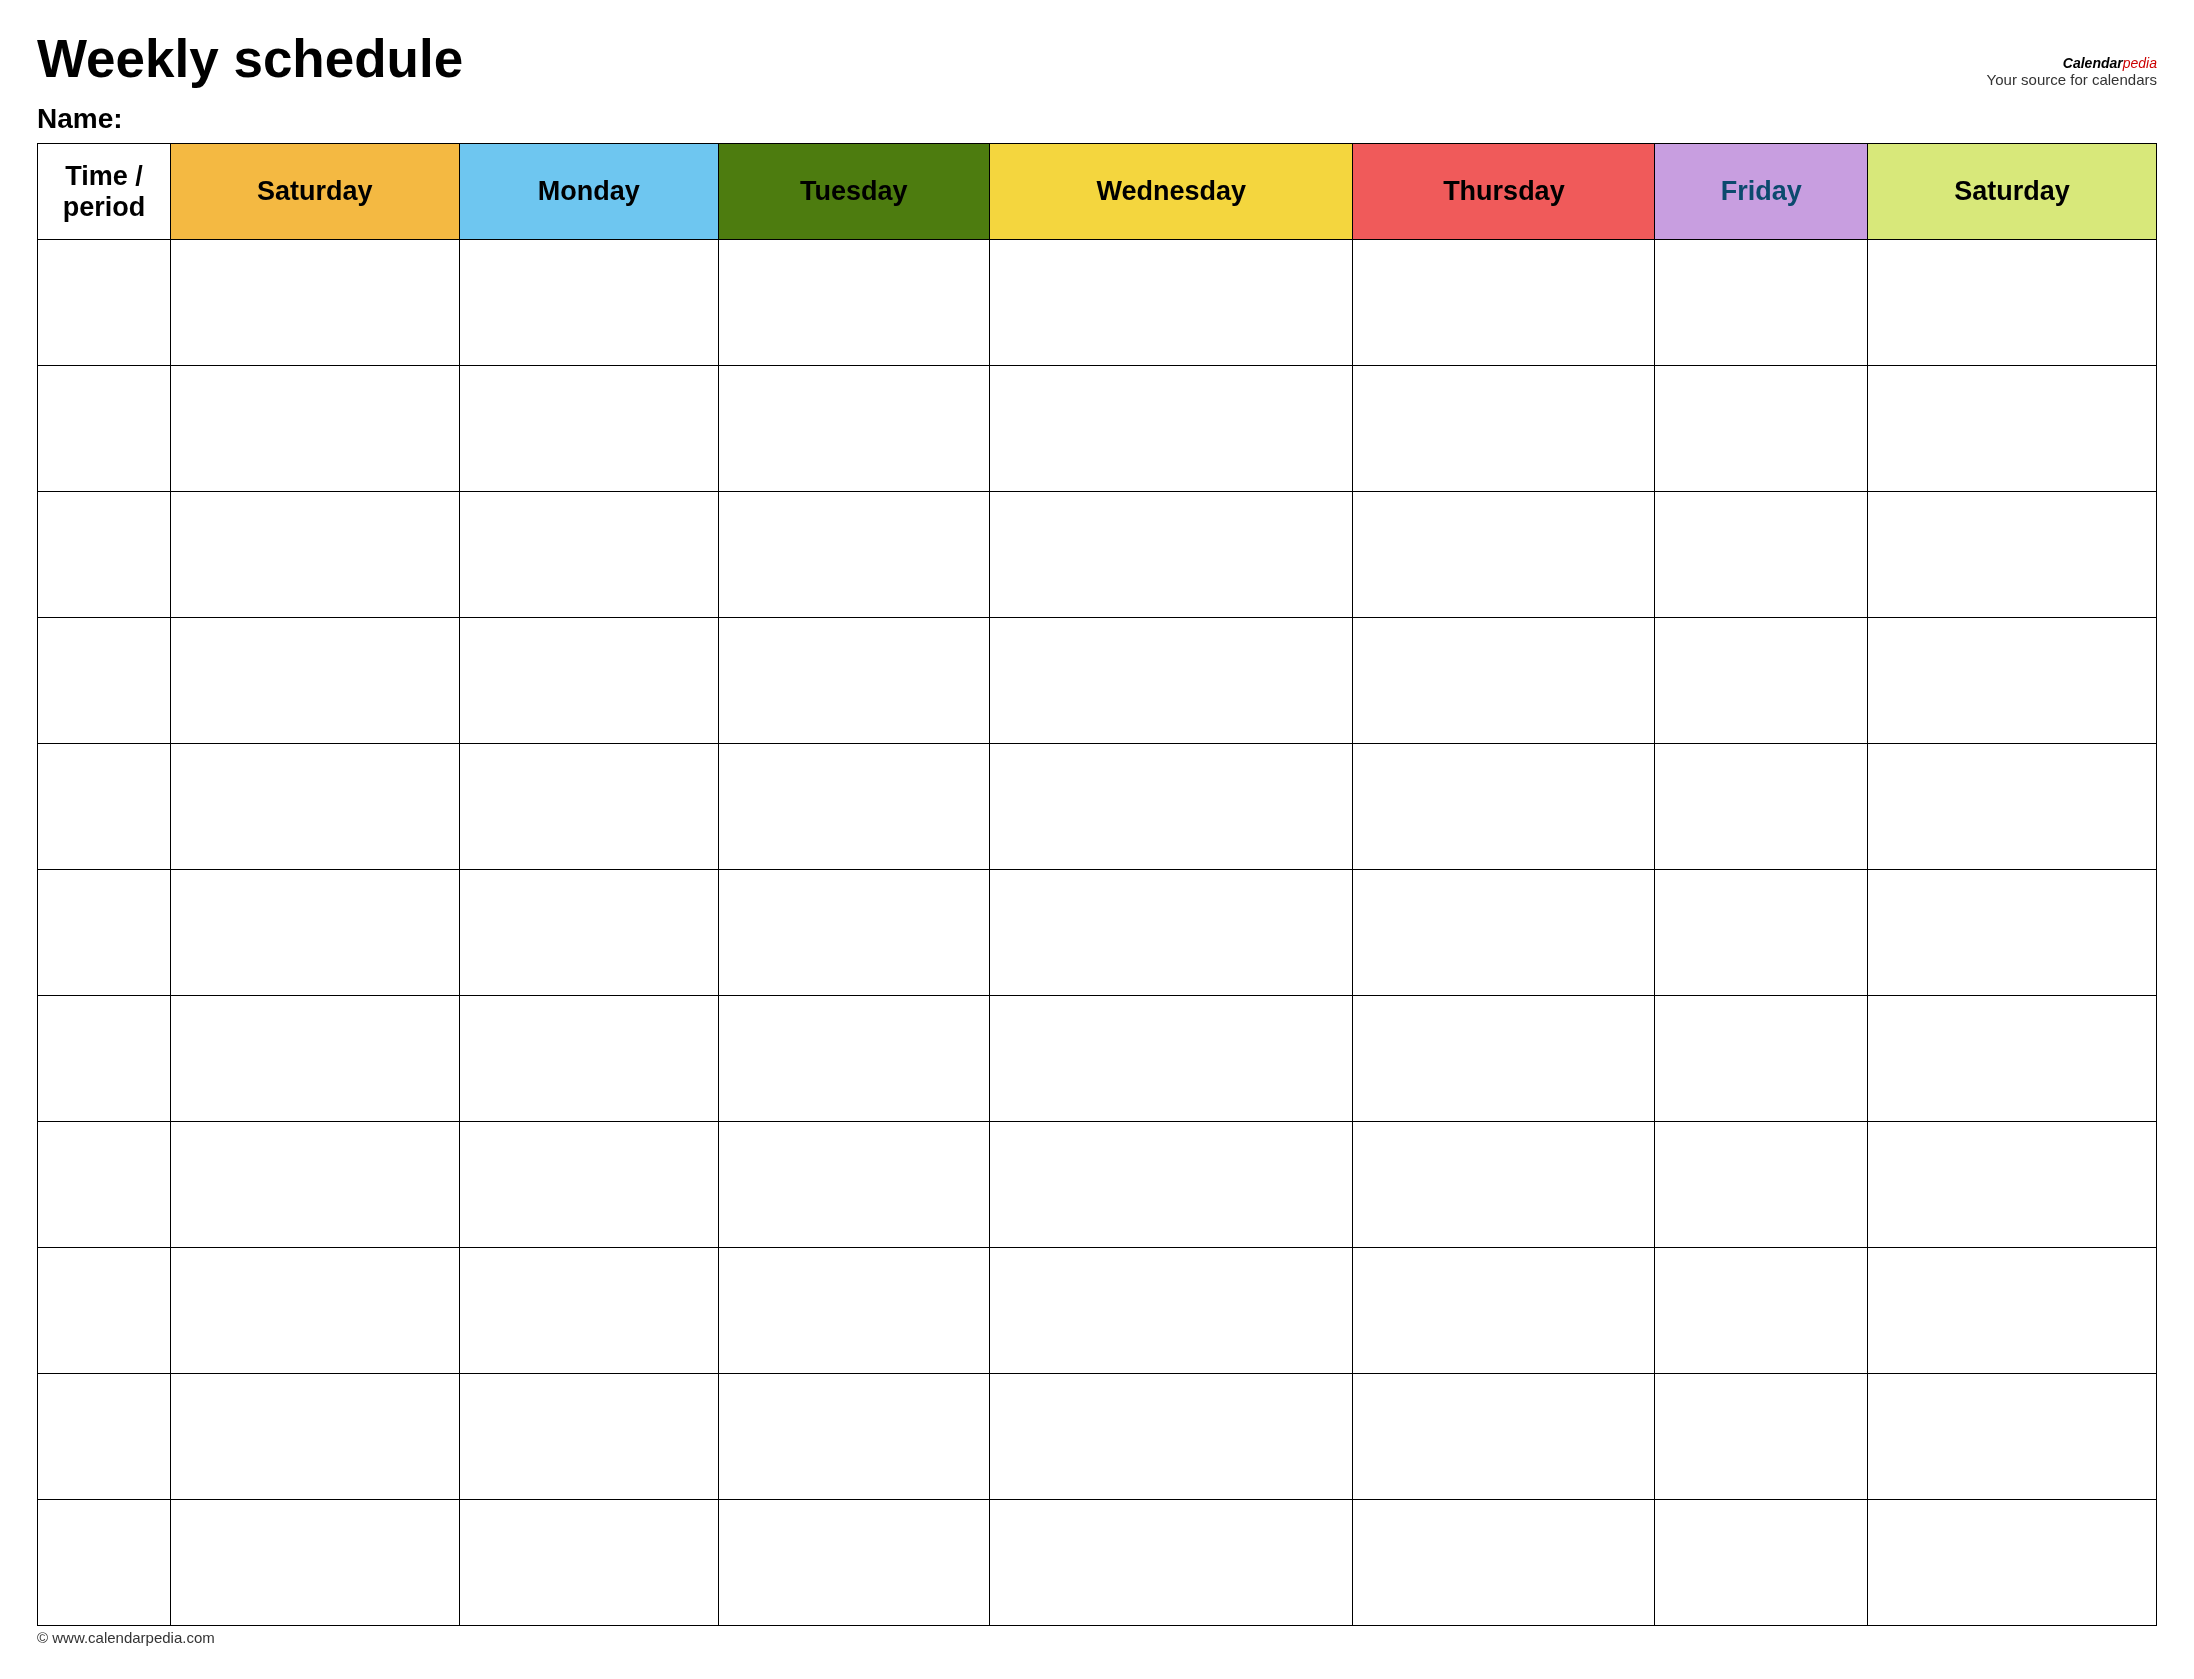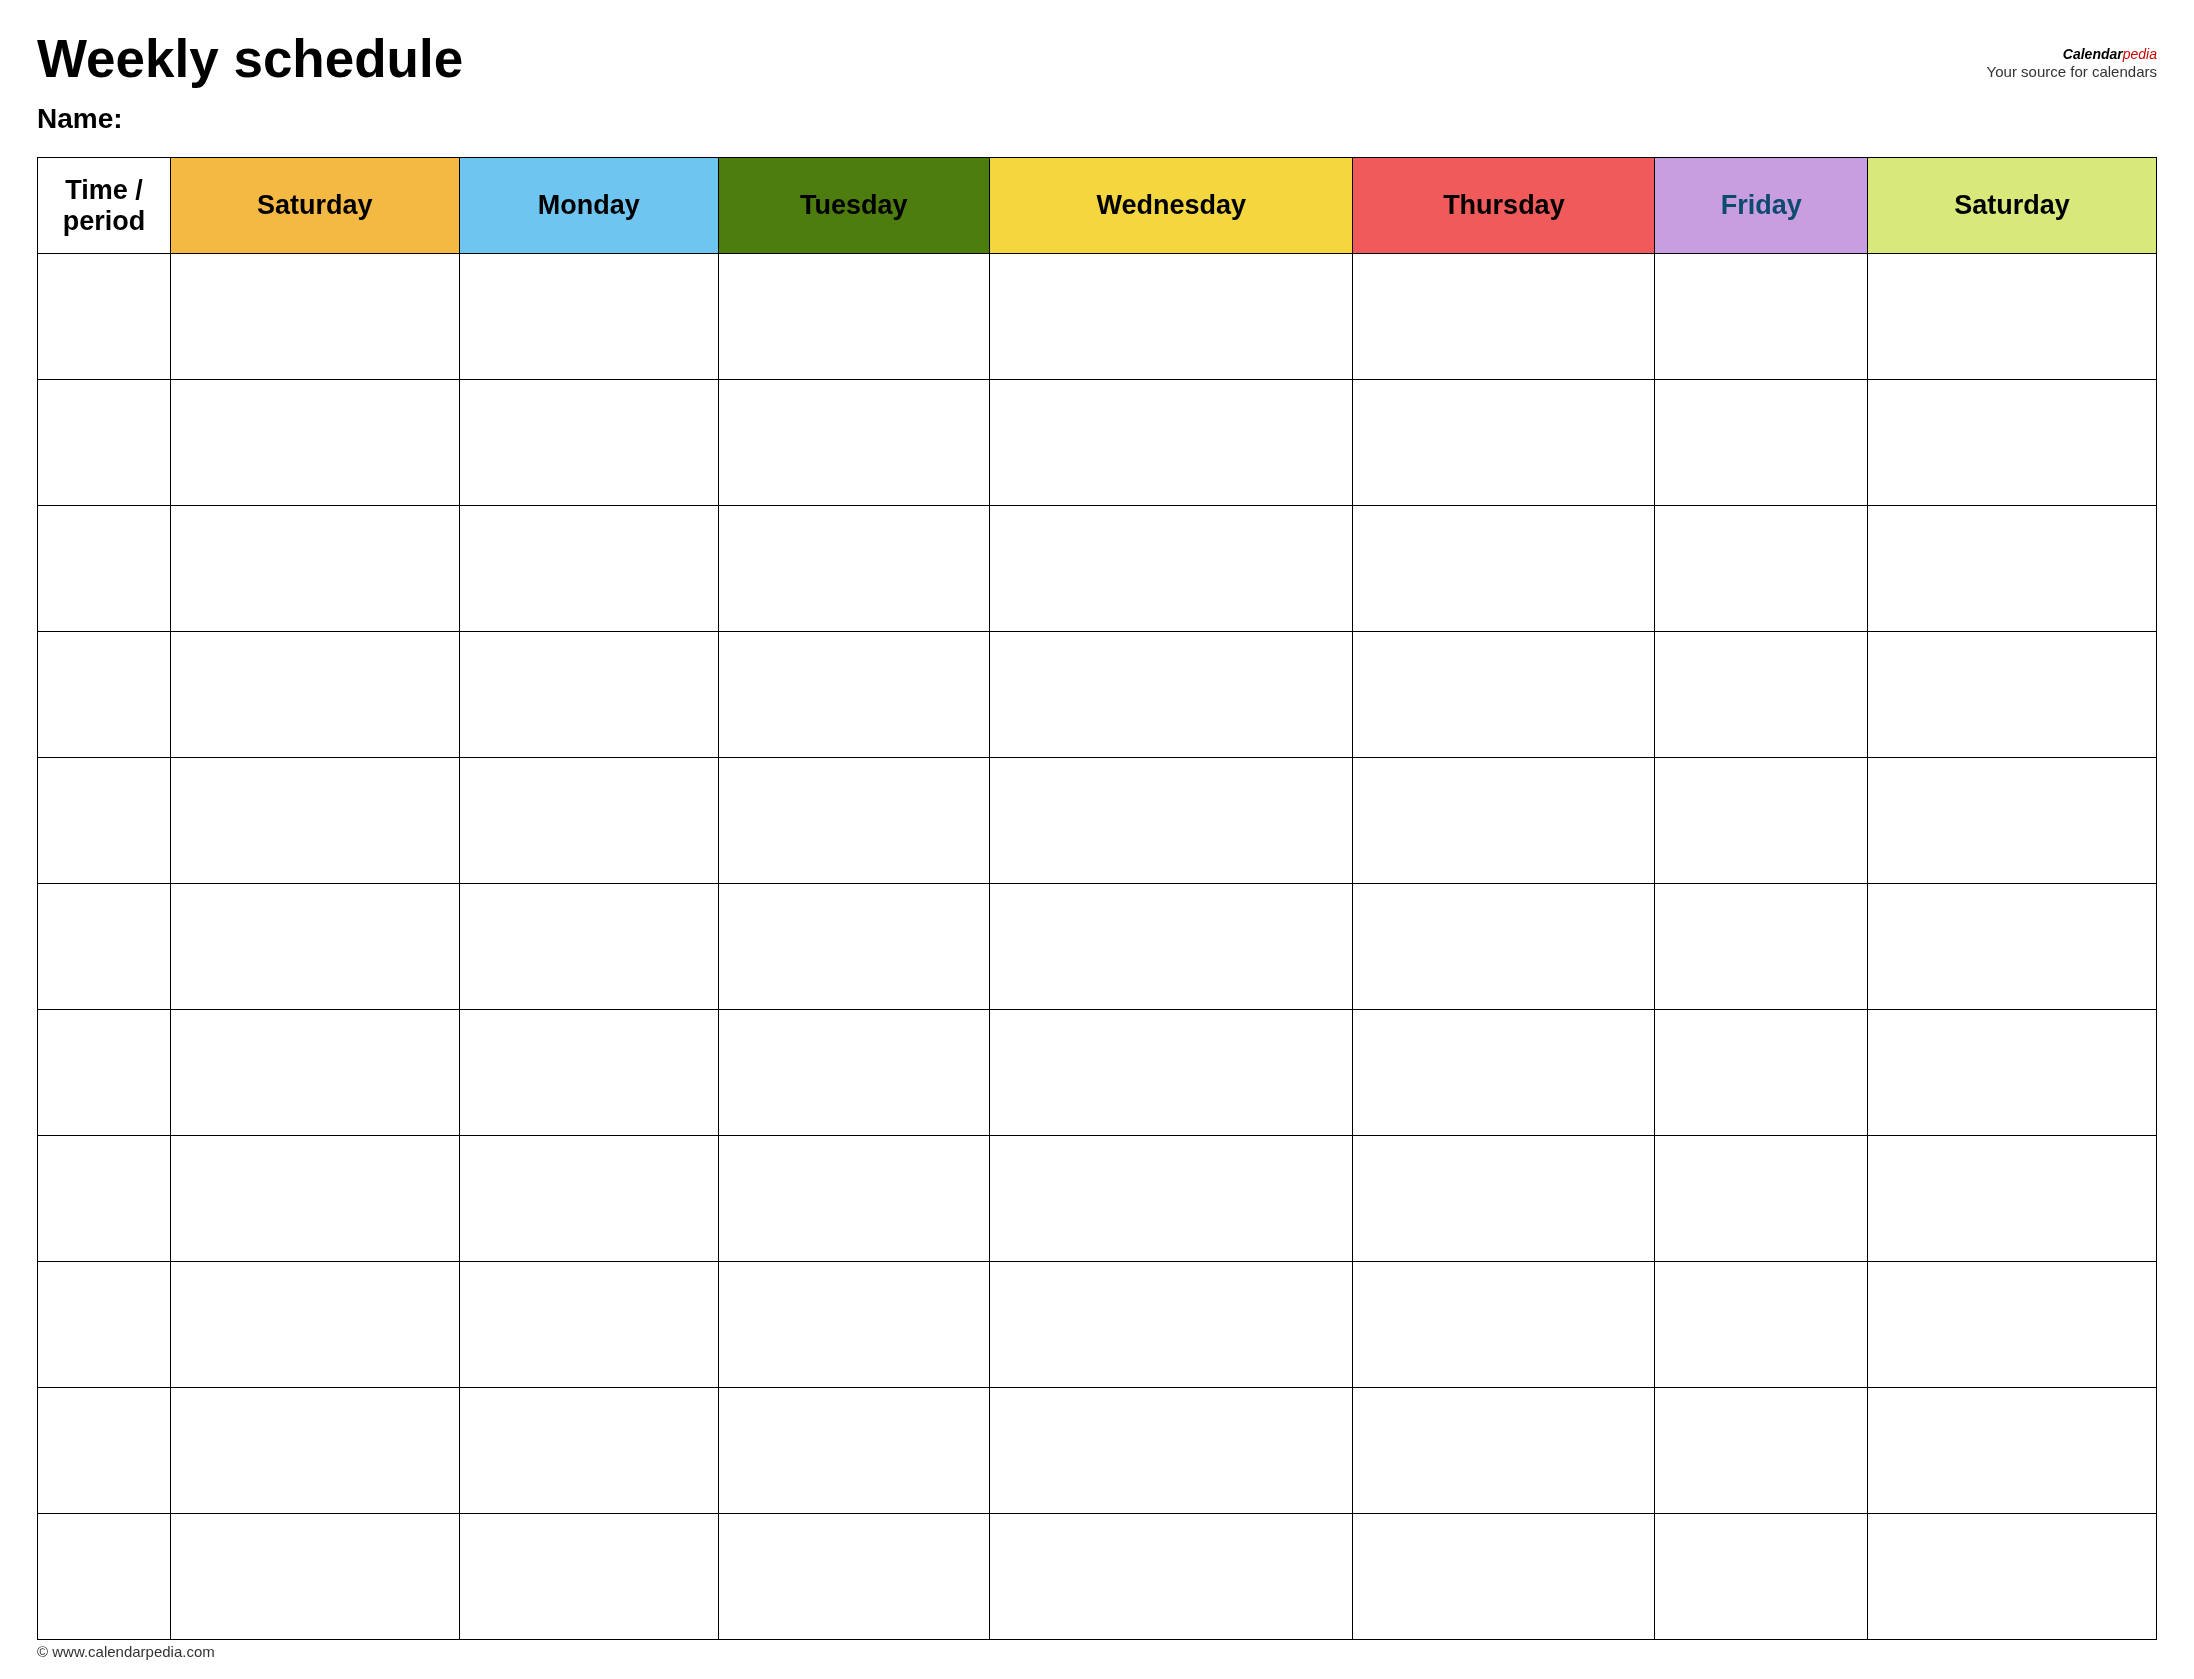--- a/index.html
+++ b/index.html
@@ -12,21 +12,21 @@
       background: #ffffff;
       font-family: Arial, sans-serif;
       padding: 30px 37px 22px 37px;
       width: 2194px;
       min-height: 1679px;
     }
 
     .header-section {
       display: flex;
       justify-content: space-between;
-      align-items: center;
+      align-items: flex-end;
       margin-bottom: 15px;
     }
 
     .title {
       font-size: 53px;
       font-weight: bold;
       color: #000000;
       line-height: 1.1;
     }
 
@@ -51,21 +51,21 @@
       font-style: italic;
       font-weight: bold;
     }
 
     .logo-sub {
       font-size: 15px;
       color: #333333;
     }
 
     .name-section {
-      margin-bottom: 22px;
+      margin-bottom: 8px;
     }
 
     .name-label {
       font-size: 28px;
       font-weight: bold;
       color: #000000;
     }
 
     .schedule-table {
       width: 100%;

